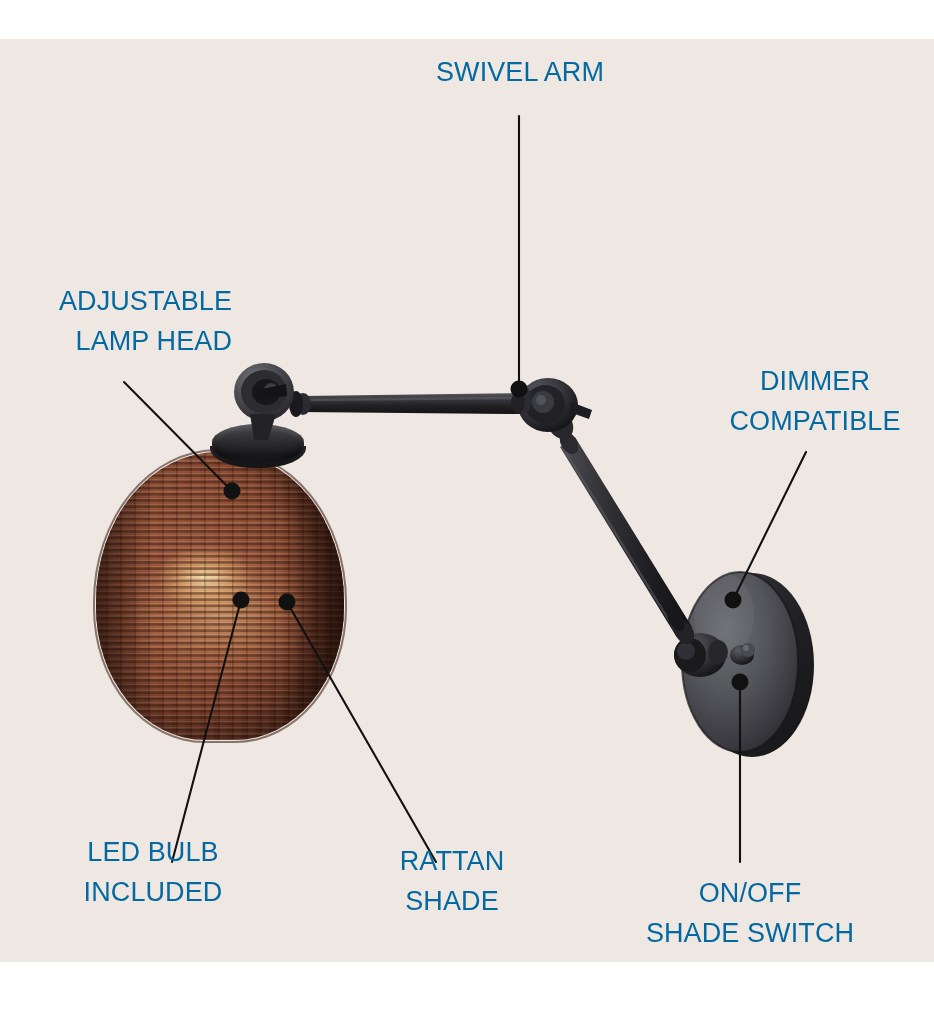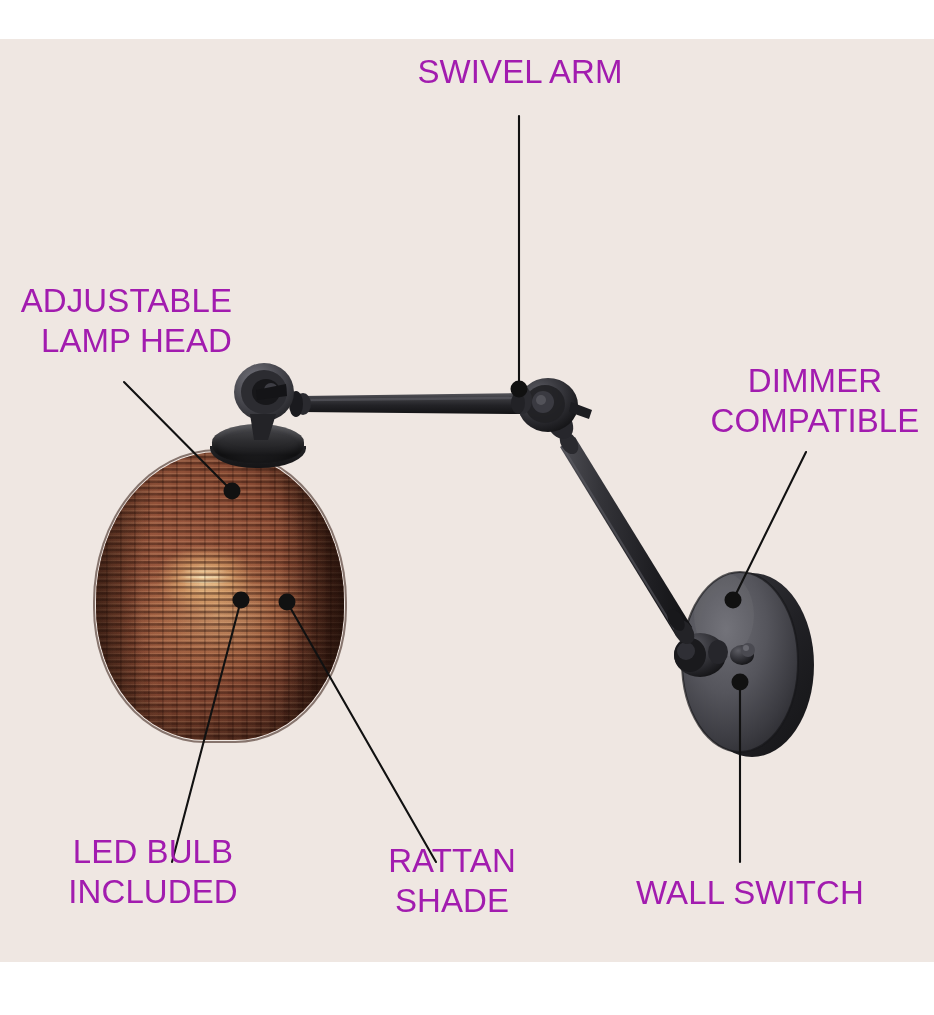--- a/index.html
+++ b/index.html
@@ -21,22 +21,22 @@
     background:#efe7e2;
   }
   #artboard{
     position:absolute;left:0;top:0;width:934px;height:1015px;
   }
   svg.layer{position:absolute;left:0;top:0;width:934px;height:1015px;overflow:visible;}
 
   
   .label{
     position:absolute;
-    color:#a21caf;
-    font-size:33px;
+    color:#0369a1;
+    font-size:27px;
     line-height:40px;
     letter-spacing:0.1px;
     white-space:pre;
     font-weight:400;
   }
   .label.c{text-align:center;}
   .label.r{text-align:right;}
 
   
   #shade-wrap{
@@ -265,16 +265,16 @@
     </svg>
 
   </div>
 
   <div id="label-layer">
       <div class="label c" style="left: 404px; top: 52px; width: 232px;"><div>SWIVEL ARM</div></div>
       <div class="label r" style="left: -4px; top: 281px; width: 236px;"><div>ADJUSTABLE</div><div>LAMP HEAD</div></div>
       <div class="label c" style="left: 690px; top: 361px; width: 250px;"><div>DIMMER</div><div>COMPATIBLE</div></div>
       <div class="label c" style="left: 28px; top: 832px; width: 250px;"><div>LED BULB</div><div>INCLUDED</div></div>
       <div class="label c" style="left: 352px; top: 841px; width: 200px;"><div>RATTAN</div><div>SHADE</div></div>
-      <div class="label c" style="left: 606px; top: 873px; width: 288px;"><div>WALL SWITCH</div></div>
+      <div class="label c" style="left: 606px; top: 873px; width: 288px;"><div>ON/OFF</div><div>SHADE SWITCH</div></div>
     </div>
 
 </div>
 
 </body></html>

